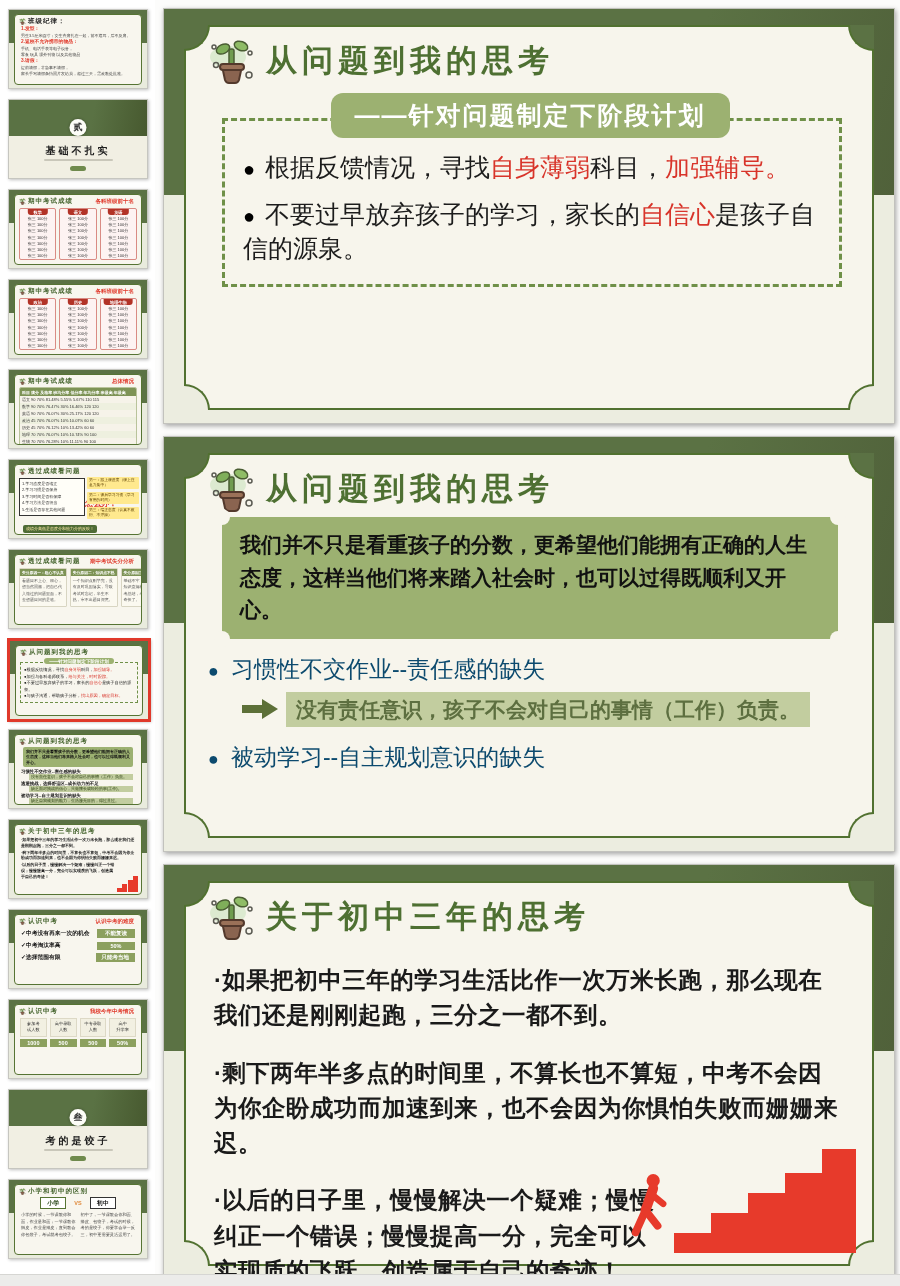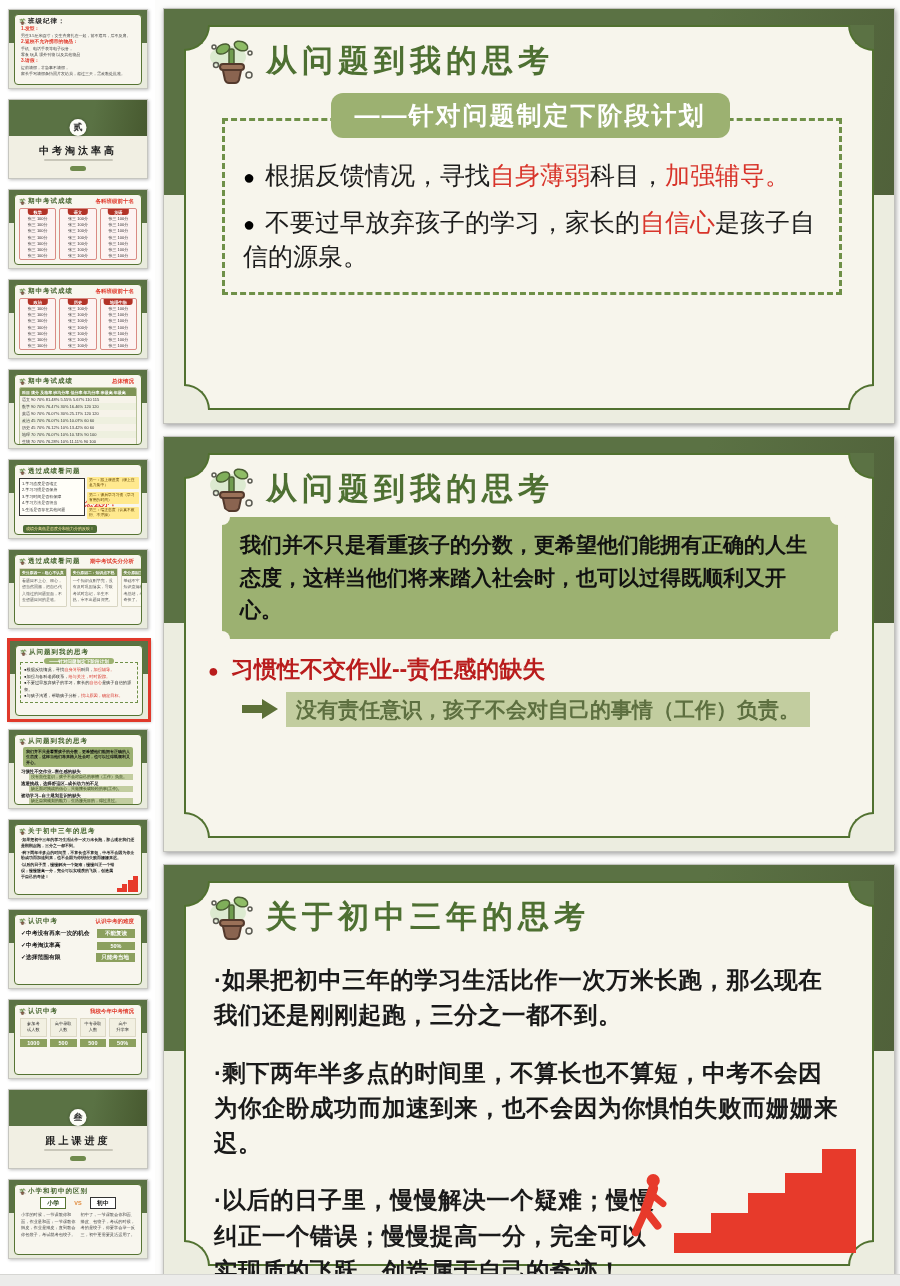--- a/index.html
+++ b/index.html
@@ -87,30 +87,30 @@
   .ear.tl{top:-2px;left:-2px;background:#5b7244;border-bottom-right-radius:100%;border-right:2px solid #517130;border-bottom:2px solid #517130;}
   .ear.tr{top:-2px;right:-2px;background:#5b7244;border-bottom-left-radius:100%;border-left:2px solid #517130;border-bottom:2px solid #517130;}
   .ear.bl{bottom:-2px;left:-2px;background:#ecede0;border-top-right-radius:100%;border-right:2px solid #517130;border-top:2px solid #517130;}
   .ear.br{bottom:-2px;right:-2px;background:#ecede0;border-top-left-radius:100%;border-left:2px solid #517130;border-top:2px solid #517130;}
   .content{position:absolute;inset:0;z-index:2;padding:10px 20px 8px 22px;}
   .title-row{display:flex;align-items:center;gap:10px;}
   .slide-title{font-size:31px;font-weight:bold;color:#4e7032;letter-spacing:5px;}
   
   .pill{width:fit-content;margin:8px auto 0 auto;background:#9cb171;color:#fff;font-size:25px;font-weight:bold;letter-spacing:2px;padding:6px 24px;border-radius:12px;position:relative;z-index:3;}
   .dashedbox{border:3px dashed #6f9048;margin:-20px 10px 0 14px;padding:30px 14px 6px 18px;position:relative;z-index:2;}
-  .bullet-line{font-size:25px;color:#1c1c1c;font-family:"Liberation Serif",serif;line-height:1.35;margin-bottom:13px;margin-top:8px;}
+  .bullet-line{font-size:25px;color:#1c1c1c;font-family:"Liberation Serif",serif;line-height:1.35;margin-bottom:13px;}
   .bullet-line .dot{font-size:20px;margin-right:10px;color:#000;}
   .bullet-line .red{color:#d8342a;}
   
   .plaque{position:relative;margin:4px auto 0 auto;width:580px;background:#9cb171;color:#111;font-size:21px;font-weight:bold;line-height:1.55;padding:12px 18px;}
   .notch{position:absolute;width:16px;height:16px;background:#f7f5ec;border-radius:50%;}
   .notch.n1{top:-8px;left:-8px;} .notch.n2{top:-8px;right:-8px;}
   .notch.n3{bottom:-8px;left:-8px;} .notch.n4{bottom:-8px;right:-8px;}
   .point{margin-top:15px;}
-  .point-h{font-size:23px;font-weight:bold;color:#b91c1c;}
+  .point-h{font-size:23px;font-weight:normal;color:#0c4a6e;}
   .point-h .dot{font-size:18px;margin-right:12px;}
   .point-d{display:flex;align-items:center;gap:8px;margin:7px 0 0 34px;}
   .hl{background:#c2cd9f;color:#5d6f40;font-size:21px;font-weight:bold;padding:4px 10px;line-height:1.3;}
   
   .para{font-size:23.5px;font-weight:bold;color:#1a1a1a;line-height:1.5;letter-spacing:0.5px;margin-top:22px;padding:0 6px;}
   .stairs{position:absolute;right:16px;bottom:11px;width:230px;height:118px;z-index:2;}
   .stairs i{position:absolute;bottom:0;background:#e73a2b;width:37px;}
   .person{position:absolute;left:2px;bottom:14px;}
   
   .bottom-bar{position:absolute;left:0;right:0;bottom:0;height:11px;background:#ececea;border-top:1px solid #d6d6d3;z-index:6;}
@@ -165,21 +165,21 @@
         <div class="tiny">提前请假，非急事不请假，
 家长手写请假条拍照片发给我，超过三天，需政教处批准。</div>
       </div>
     </div>
   </div>
 
   <div class="thumb" style="top:99px">
     <div class="tbanner">
       <div class="btop"></div>
       <div class="bcircle">贰</div>
-      <div class="btitle">中考淘汰率高</div>
+      <div class="btitle">基础不扎实</div>
       <div class="bline"></div>
       <div class="bbtn"></div>
     </div>
   </div>
 
   <div class="thumb" style="top:189px">
     <div class="tband"></div>
     <div class="tcard">
       <div class="trow">
           <svg class="plant" width="7" height="7">
@@ -460,21 +460,21 @@
             <div class="t12chip">50%</div>
           </div>
       </div>
     </div>
   </div>
 
   <div class="thumb" style="top:1089px">
     <div class="tbanner">
       <div class="btop"></div>
       <div class="bcircle">叁</div>
-      <div class="btitle">跟上课进度</div>
+      <div class="btitle">考的是饺子</div>
       <div class="bline"></div>
       <div class="bbtn"></div>
     </div>
   </div>
 
   <div class="thumb" style="top:1179px">
     <div class="tband"></div>
     <div class="tcard">
       <div class="trow">
           <svg class="plant" width="7" height="7">
@@ -541,20 +541,24 @@
         </div>
         <div class="point">
           <div class="point-h"><span class="dot">●</span><span>习惯性不交作业--责任感的缺失</span></div>
           <div class="point-d">
               <svg width="36" height="20">
                 <use href="#fatarrow"></use>
               </svg>
               <span class="hl">没有责任意识，孩子不会对自己的事情（工作）负责。</span>
             </div>
         </div>
+        <div class="point">
+          <div class="point-h"><span class="dot">●</span><span>被动学习--自主规划意识的缺失</span></div>
+
+        </div>
       </div>
     </div>
   </div>
 
   <div class="slide" style="top:864px">
     <div class="band"></div>
     <div class="card">
       <div class="ear tl"></div>
       <div class="ear tr"></div>
       <div class="ear bl"></div>

